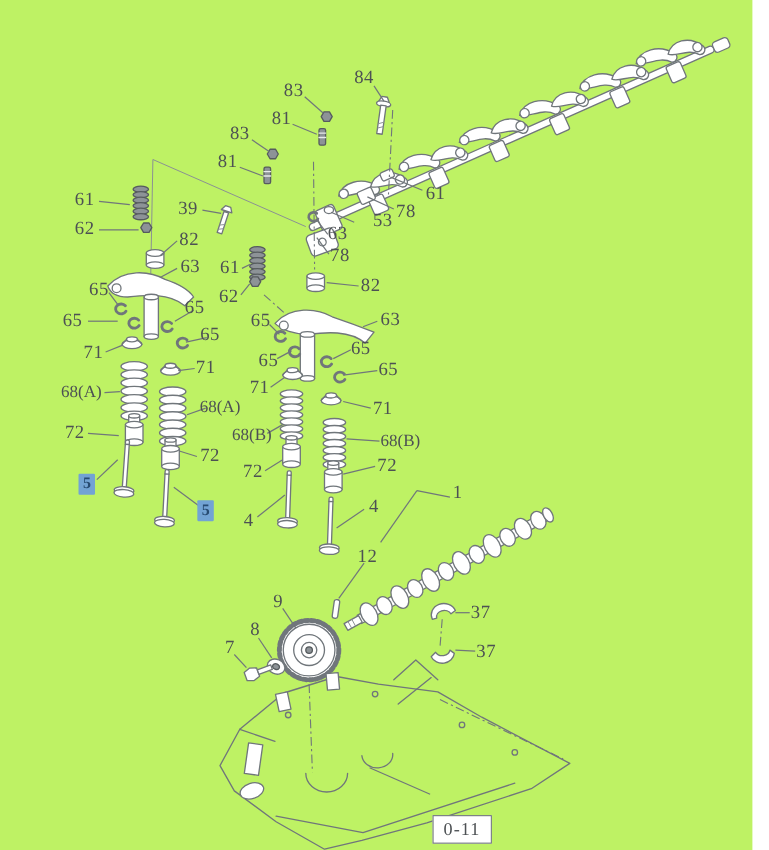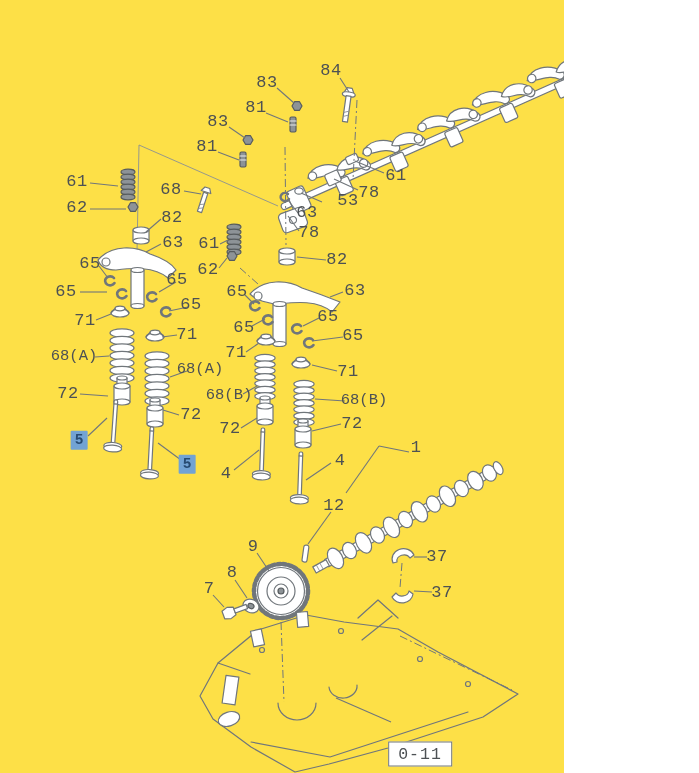--- a/index.html
+++ b/index.html
@@ -1,17 +1,17 @@
 <!DOCTYPE html>
 <html><head>
 <meta charset="utf-8">
 <style>
   html,body{margin:0;padding:0;background:#fff;}
-  #stage{position:relative;width:564px;height:773px;background:#fde047;overflow:hidden;
-         font-family:Liberation Mono, monospace;}
+  #stage{position:relative;width:684px;height:773px;background:#bef264;overflow:hidden;
+         font-family:Liberation Serif, serif;}
   #art{position:absolute;left:0;top:0;}
   .lb{position:absolute;transform:translate(-50%,-50%);color:#4d5154;font-size:17px;
       line-height:1;white-space:nowrap;letter-spacing:.5px;}
   .lb.sm{font-size:15.5px;letter-spacing:0;}
   .lb.hl{background:#72a3d4;color:#274b72;font-weight:bold;font-size:14.5px;
          padding:2px 4px;border-radius:1px;letter-spacing:0;}
   .refbox{position:absolute;transform:translate(-50%,-50%);border:1.6px solid #70767b;
           background:#fff;color:#4d5154;font-size:16.5px;padding:2px 9px;letter-spacing:1px;}
   svg *{vector-effect:non-scaling-stroke;}
   .st{stroke:#70767b;stroke-width:1.2;fill:none;stroke-linecap:round;stroke-linejoin:round;}
@@ -353,21 +353,21 @@
 
 <div class="lb" style="left:267px;top:82px">83</div>
 <div class="lb" style="left:331px;top:70px">84</div>
 <div class="lb" style="left:256px;top:107px">81</div>
 <div class="lb" style="left:218px;top:121px">83</div>
 <div class="lb" style="left:207px;top:146px">81</div>
 <div class="lb" style="left:396px;top:175px">61</div>
 <div class="lb" style="left:369px;top:192px">78</div>
 <div class="lb" style="left:77px;top:181px">61</div>
 <div class="lb" style="left:77px;top:207px">62</div>
-<div class="lb" style="left:171px;top:189px">68</div>
+<div class="lb" style="left:171px;top:189px">39</div>
 <div class="lb" style="left:172px;top:217px">82</div>
 <div class="lb" style="left:173px;top:242px">63</div>
 <div class="lb" style="left:348px;top:200px">53</div>
 <div class="lb" style="left:307px;top:212px">63</div>
 <div class="lb" style="left:309px;top:232px">78</div>
 <div class="lb" style="left:209px;top:243px">61</div>
 <div class="lb" style="left:208px;top:269px">62</div>
 <div class="lb" style="left:337px;top:259px">82</div>
 <div class="lb" style="left:355px;top:290px">63</div>
 <div class="lb" style="left:90px;top:263px">65</div>

